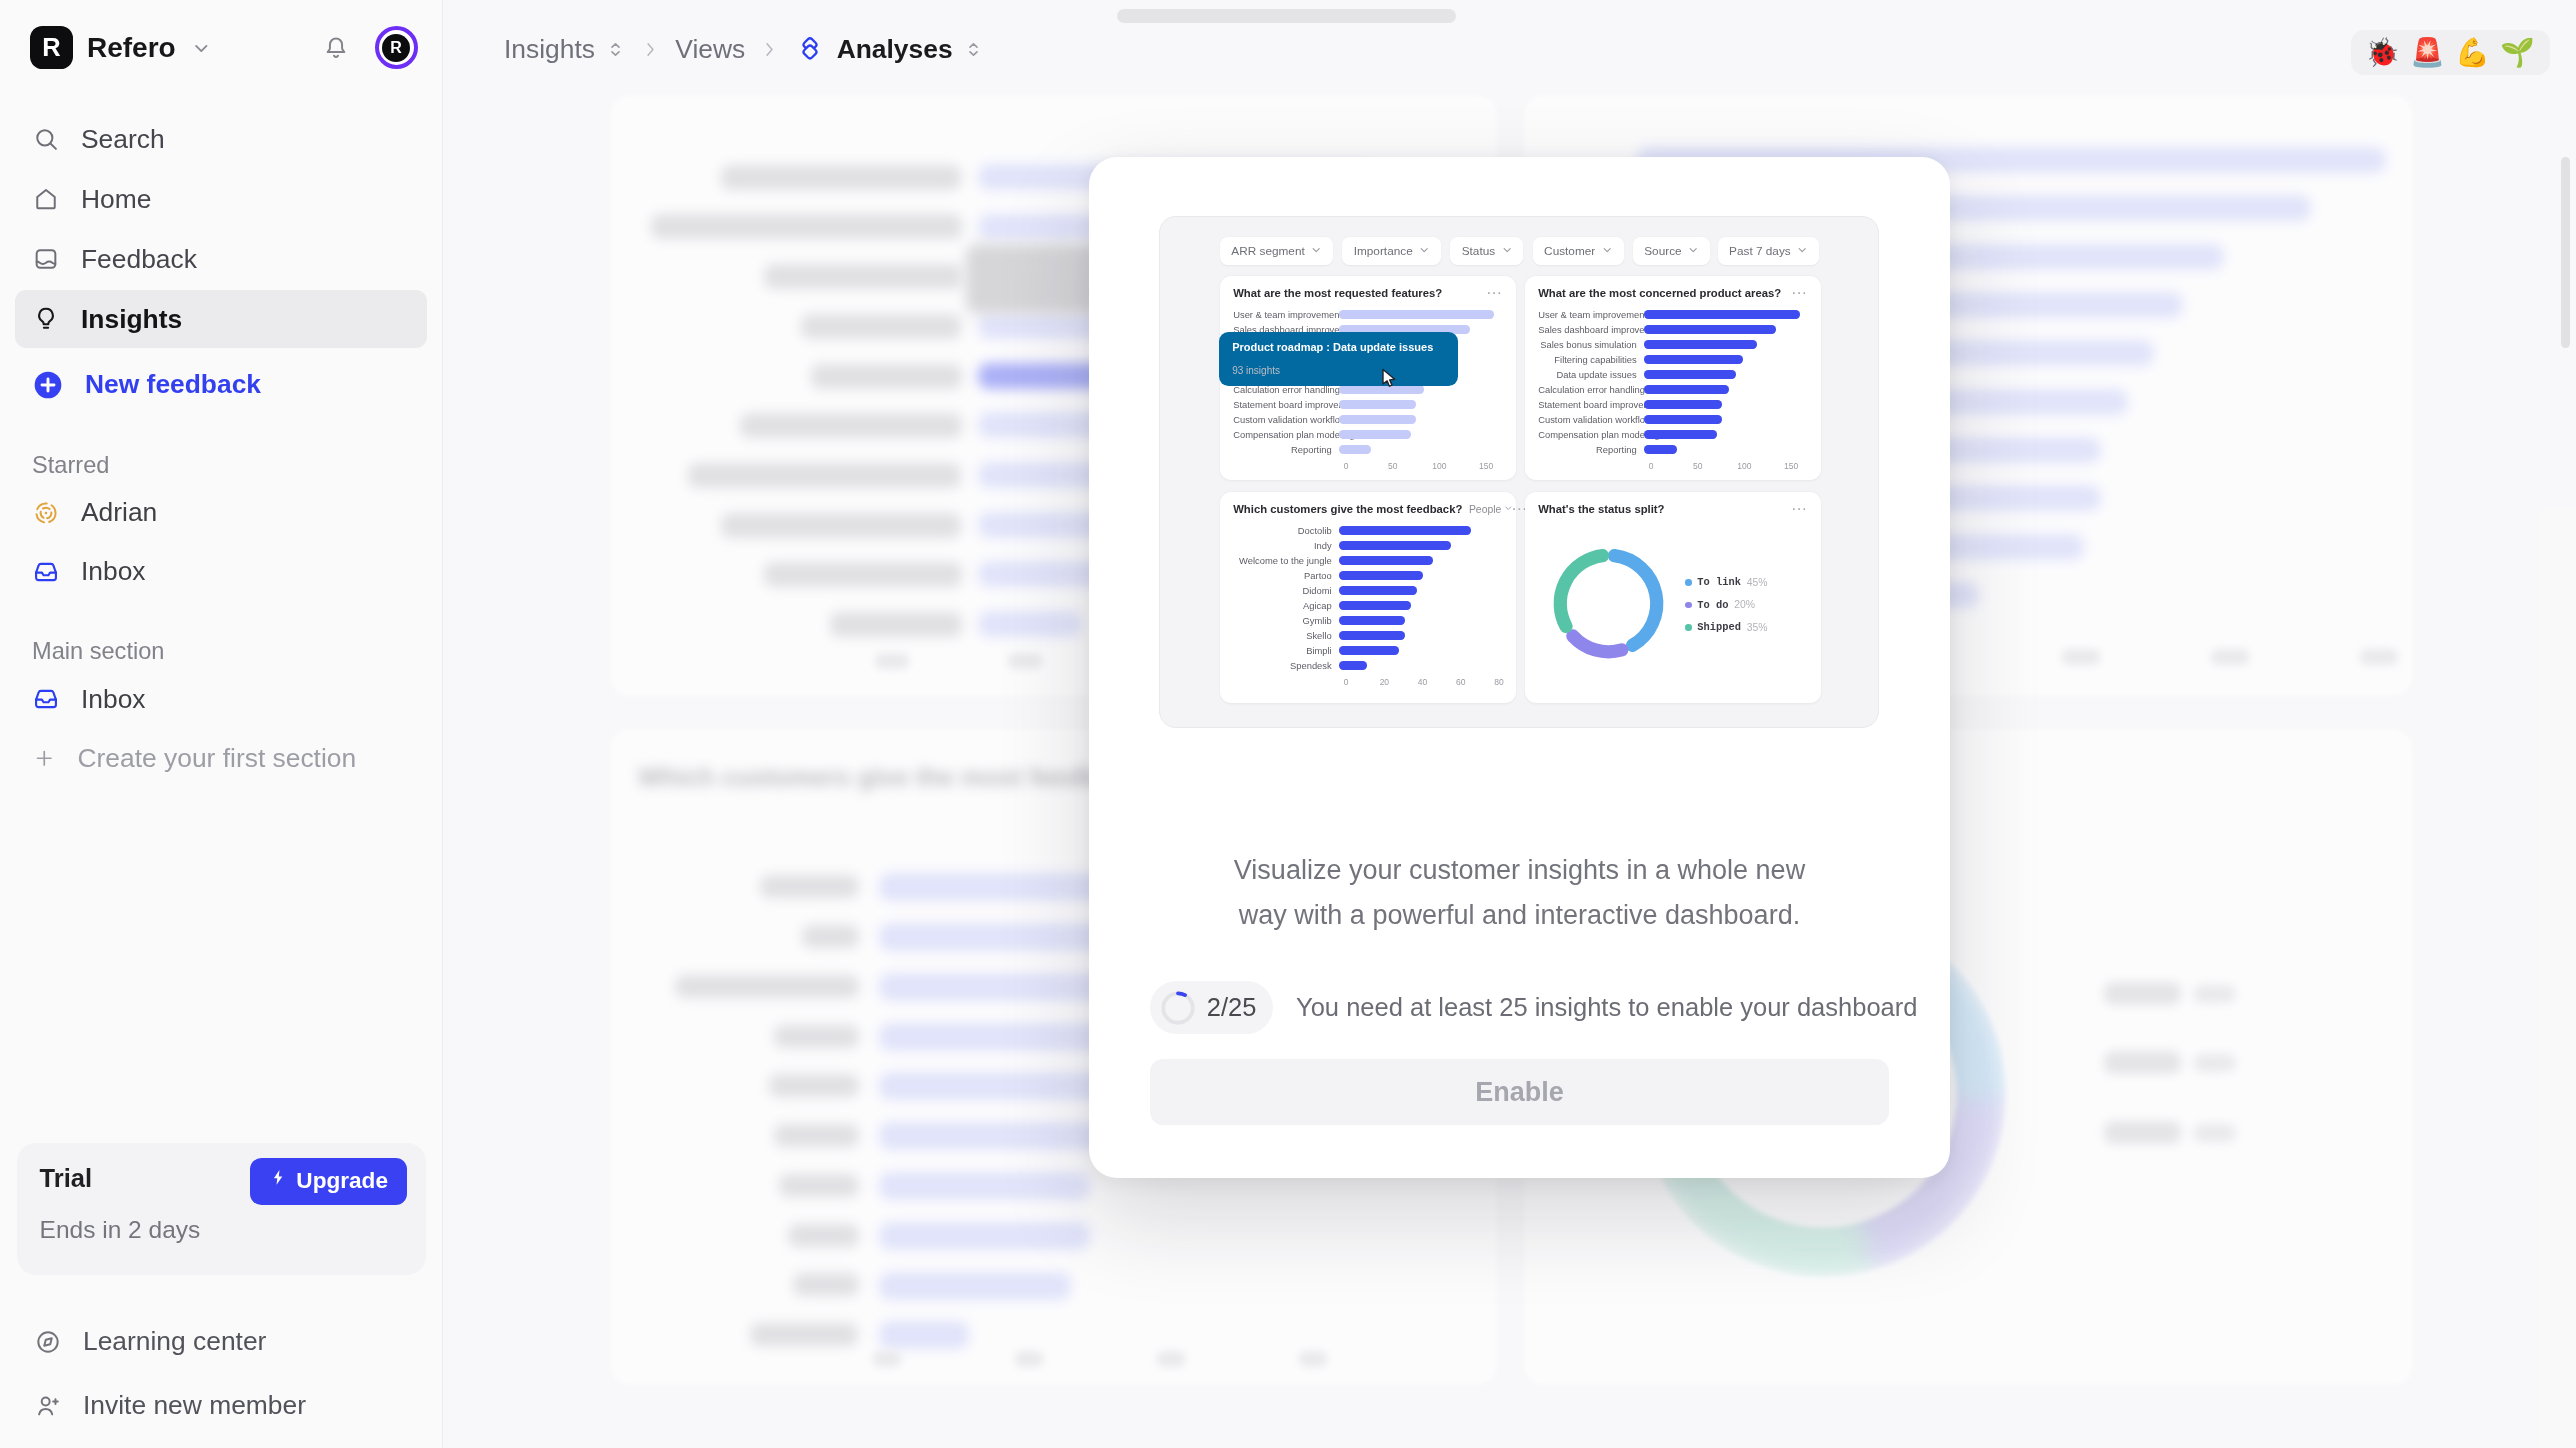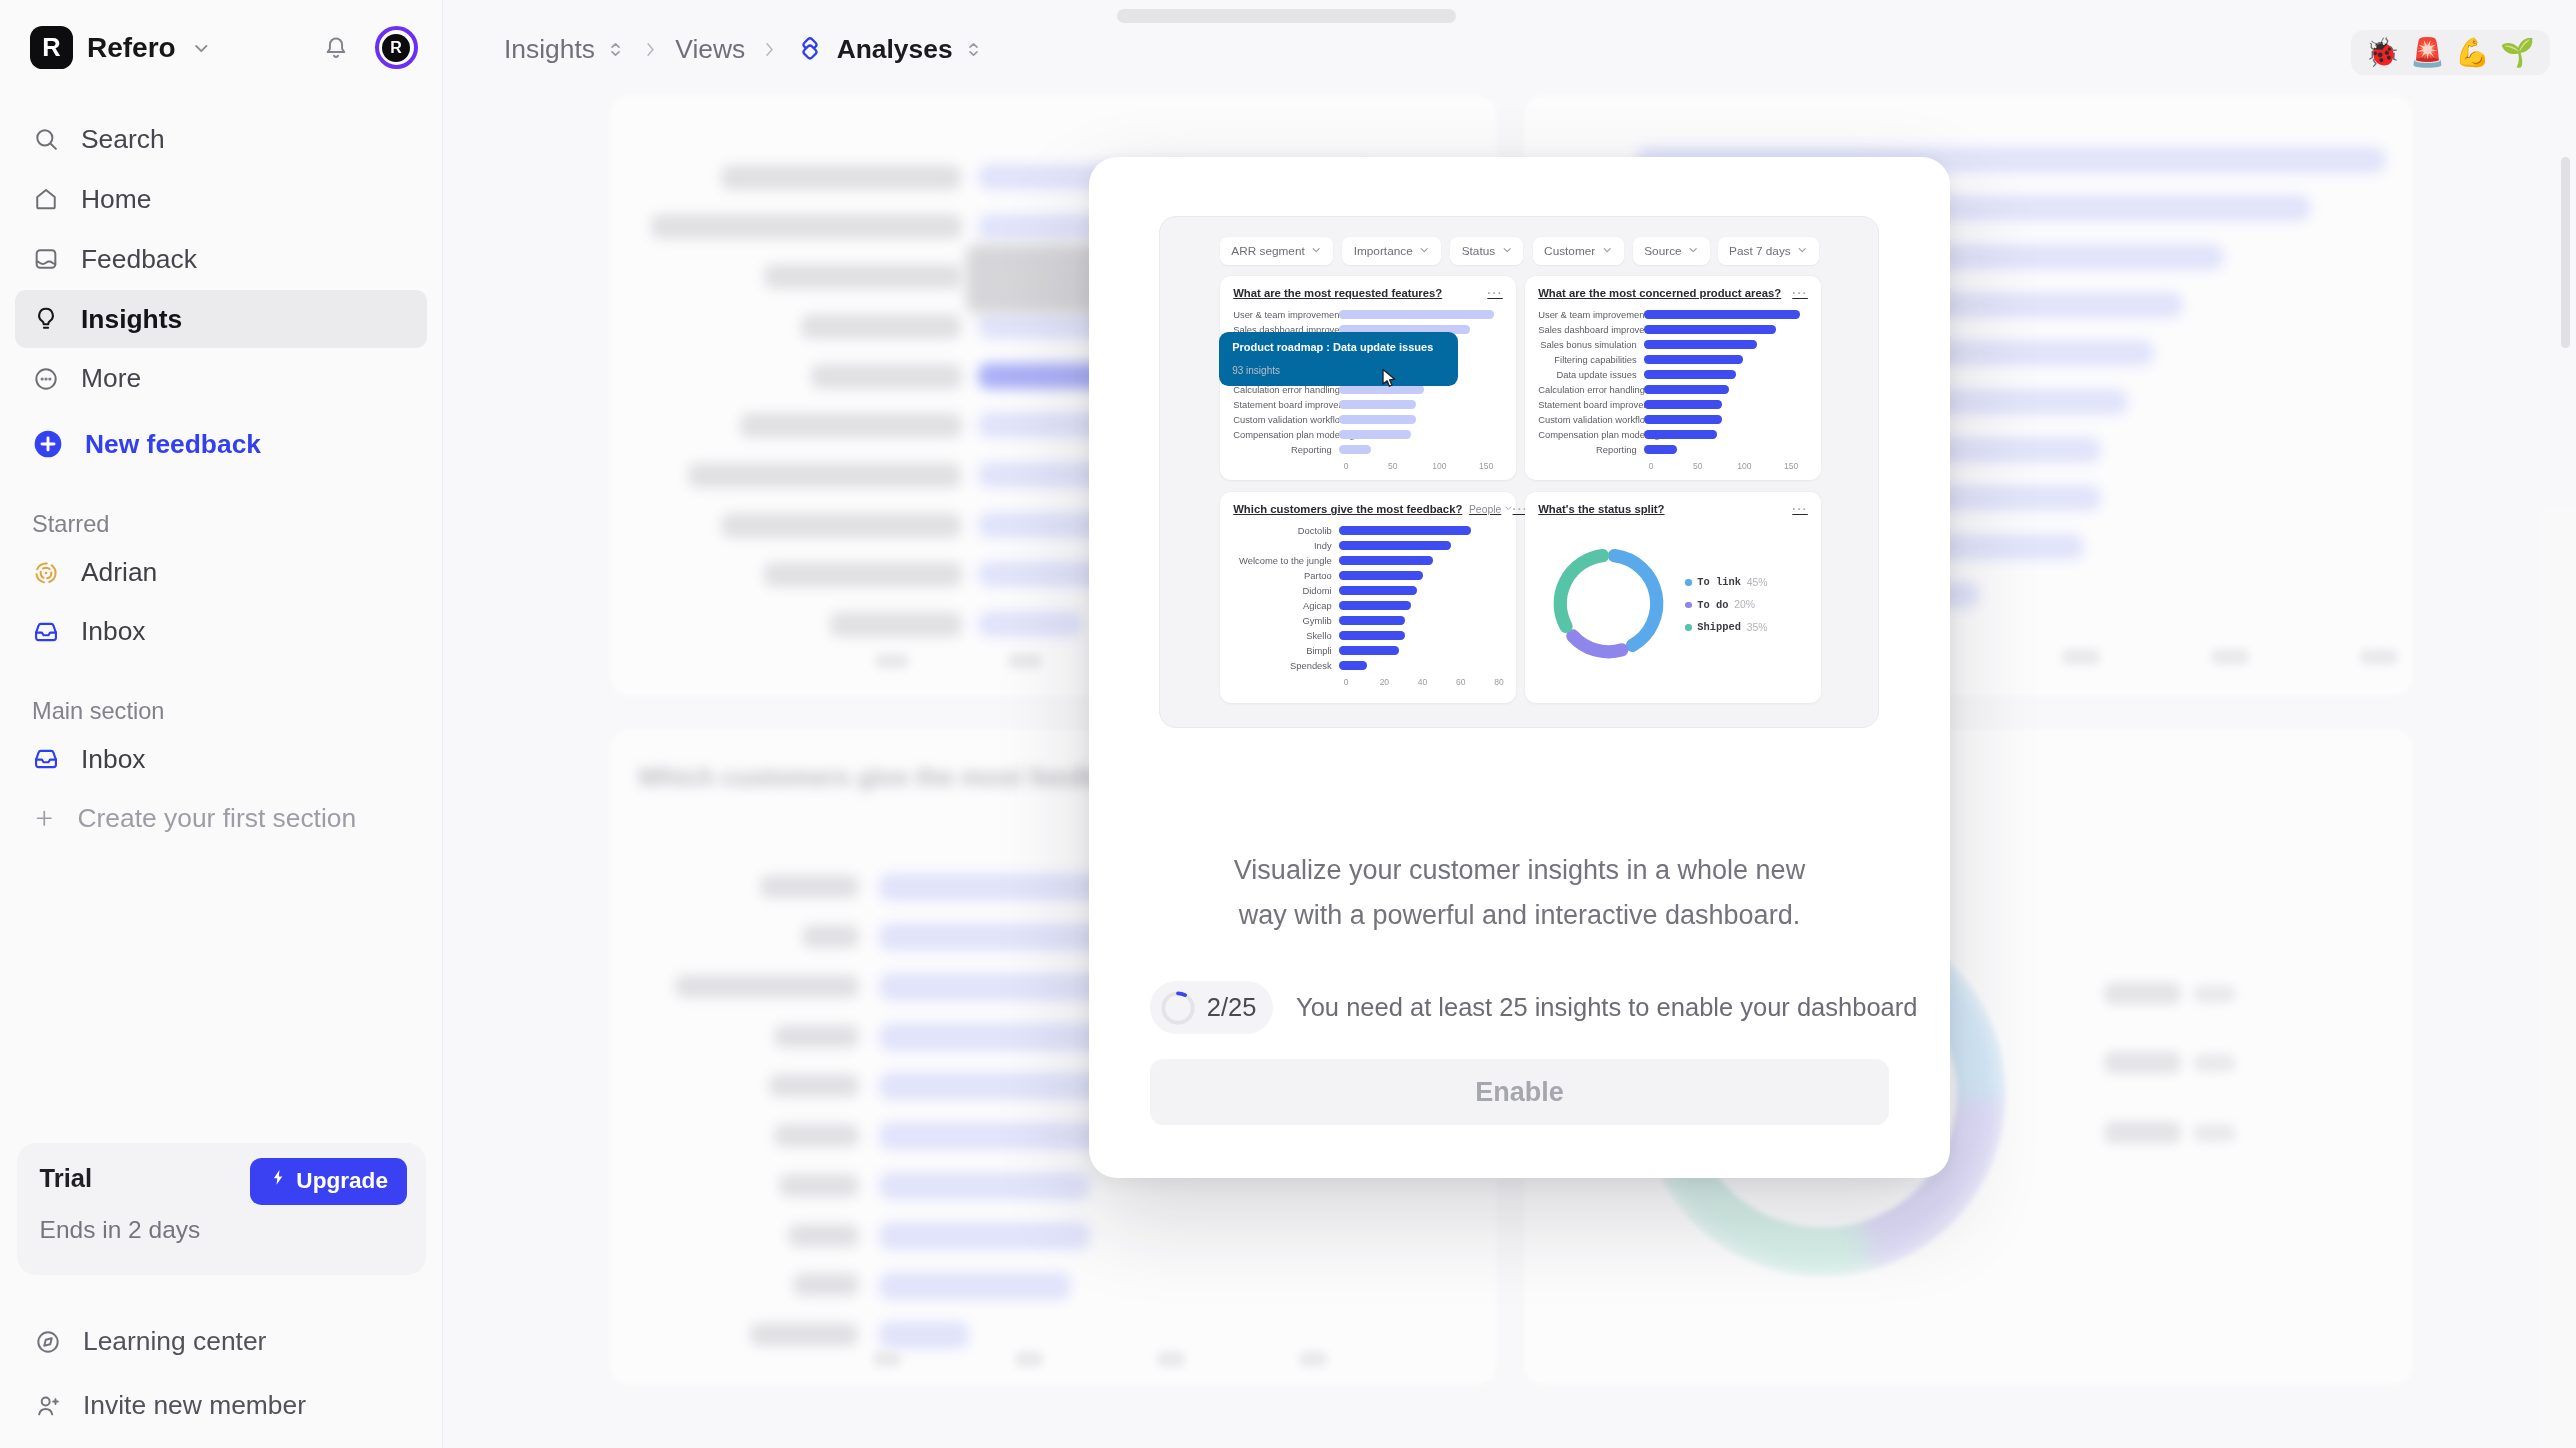--- a/index.html
+++ b/index.html
@@ -65,21 +65,21 @@
   
   .modal{position:absolute;left:1089px;top:157px;width:861px;height:1021px;background:#fff;border-radius:28px;z-index:50;
          box-shadow:0 38px 94px rgba(25,25,35,.16),0 3.8px 19px rgba(25,25,35,.07);}
   .preview{position:absolute;left:70px;top:59px;width:720px;height:512px;background:#f4f4f6;border:0.9px solid #e9e9ec;border-radius:17px;}
   .chips{position:absolute;left:60px;top:20px;display:flex;gap:9.4px;}
   .chip{height:28px;display:flex;align-items:center;gap:6.6px;background:#fff;border-radius:7.5px;padding:0 11.3px;
         font-size:11.8px;color:#6e6e78;box-shadow:0 0.9px 1.9px rgba(0,0,0,.06);white-space:nowrap;cursor:pointer;}
   .chip svg{width:10.4px;height:10.4px;color:#9a9aa2;}
   .chip.date{position:absolute;right:59px;top:20px;}
   .mcard{position:absolute;background:#fff;border-radius:11.3px;padding:11.3px 13.2px;box-shadow:0 0.9px 2.8px rgba(20,20,30,.06);}
-  .mtitle{display:flex;align-items:center;font-size:11.3px;font-weight:700;color:#2a2a31;white-space:nowrap;text-decoration:underline;}
+  .mtitle{display:flex;align-items:center;font-size:11.3px;font-weight:700;color:#2a2a31;white-space:nowrap;}
   .msel{margin-left:6.6px;font-weight:400;color:#8b8b94;font-size:10.4px;display:flex;align-items:center;gap:2.8px;cursor:pointer;}
   .msel svg{width:8.5px;height:8.5px;color:#9a9aa2;}
   .mdots{margin-left:auto;color:#a6a6ae;font-size:11.3px;letter-spacing:1.4px;cursor:pointer;}
   .mrows{margin-top:7.5px;}
   .mc-row{display:flex;align-items:center;height:15px;}
   .mc-label{width:106px;font-size:9.4px;color:#5d5d66;text-align:right;padding-right:7.5px;white-space:nowrap;flex:none;}
   .mc-label.hl{font-weight:700;color:#1f1f26;}
   .mc-track{flex:1;height:8.5px;position:relative;}
   .mc-bar{position:absolute;left:0;top:0;height:8.5px;border-radius:4.2px;}
   .mc-axis{position:relative;height:11.3px;margin-left:113px;margin-top:3.8px;}
@@ -246,31 +246,20 @@
           <span>Feedback</span>
         </div>
         <div class="nav-item active">
           <span class="ic">
             <svg viewBox="0 0 24 24" fill="none" stroke="currentColor" stroke-width="1.8" stroke-linecap="round" stroke-linejoin="round">
               <path d="M12 3.2a5.8 5.8 0 0 0-3.3 10.6c.8.55 1.3 1.4 1.3 2.3v.4h4v-.4c0-.9.5-1.75 1.3-2.3A5.8 5.8 0 0 0 12 3.2z"></path>
               <path d="M10.2 19.5h3.6"></path>
             </svg>
           </span>
           <span>Insights</span>
-        </div>
-        <div class="nav-item">
-          <span class="ic">
-            <svg viewBox="0 0 24 24" fill="none" stroke="currentColor" stroke-width="1.7" stroke-linecap="round" stroke-linejoin="round">
-              <circle cx="12" cy="12" r="8.3"></circle>
-              <circle cx="8.7" cy="12" r="0.5"></circle>
-              <circle cx="12" cy="12" r="0.5"></circle>
-              <circle cx="15.3" cy="12" r="0.5"></circle>
-            </svg>
-          </span>
-          <span>More</span>
         </div>
         <div class="nav-item nf">
           <span class="ic">
             <svg viewBox="0 0 24 24">
               <circle cx="12" cy="12" r="10" fill="#3641f2"></circle>
               <path d="M12 7.5v9M7.5 12h9" stroke="#fff" stroke-width="2.2" stroke-linecap="round"></path>
             </svg>
           </span>
           <span>New feedback</span>
         </div>

